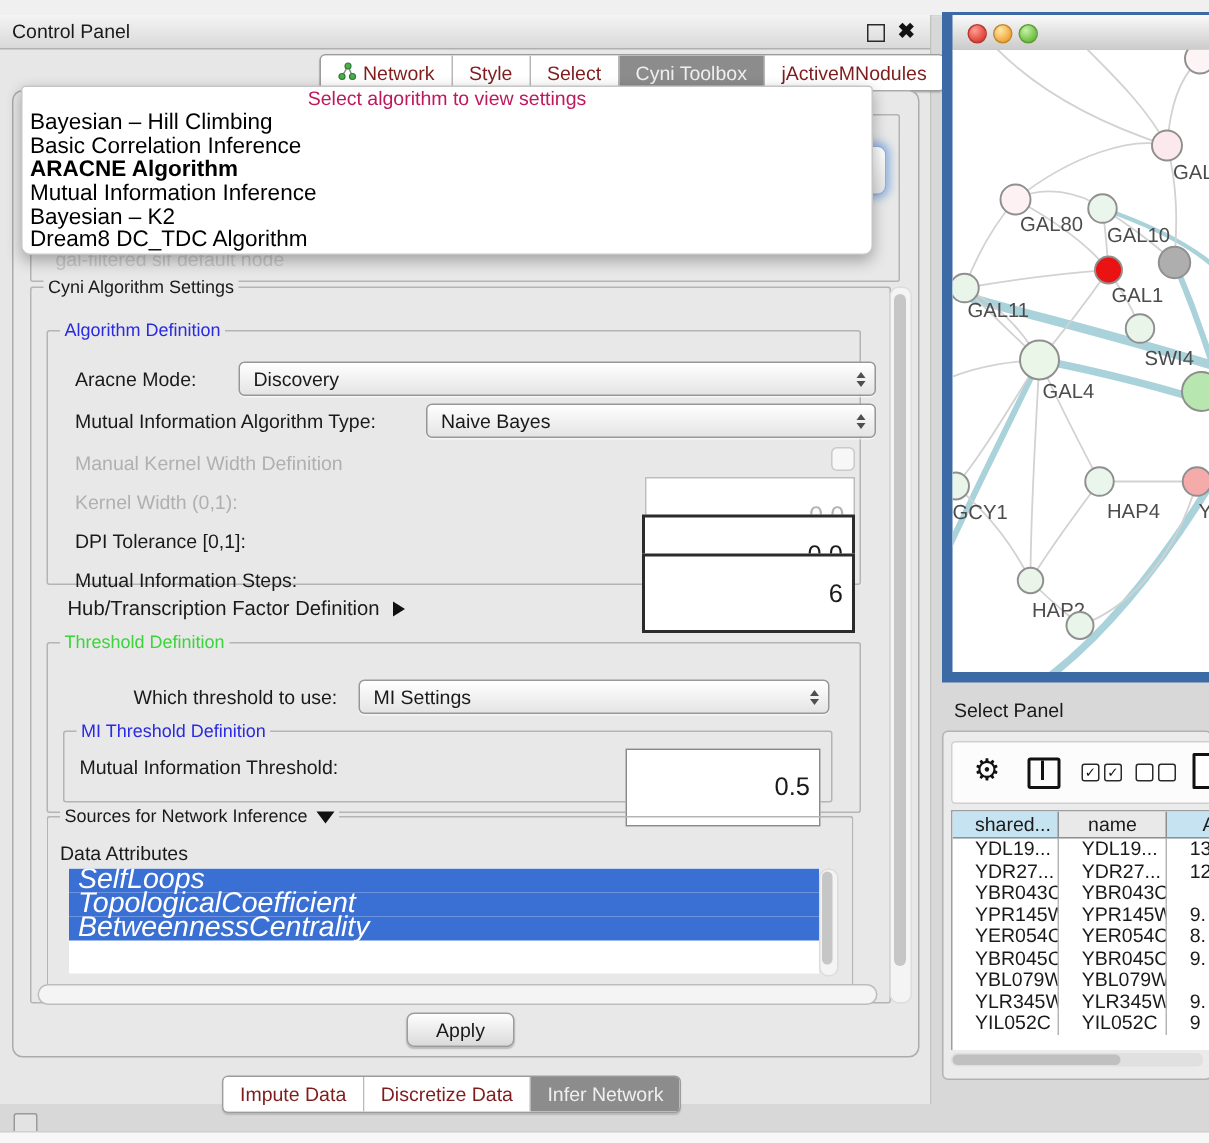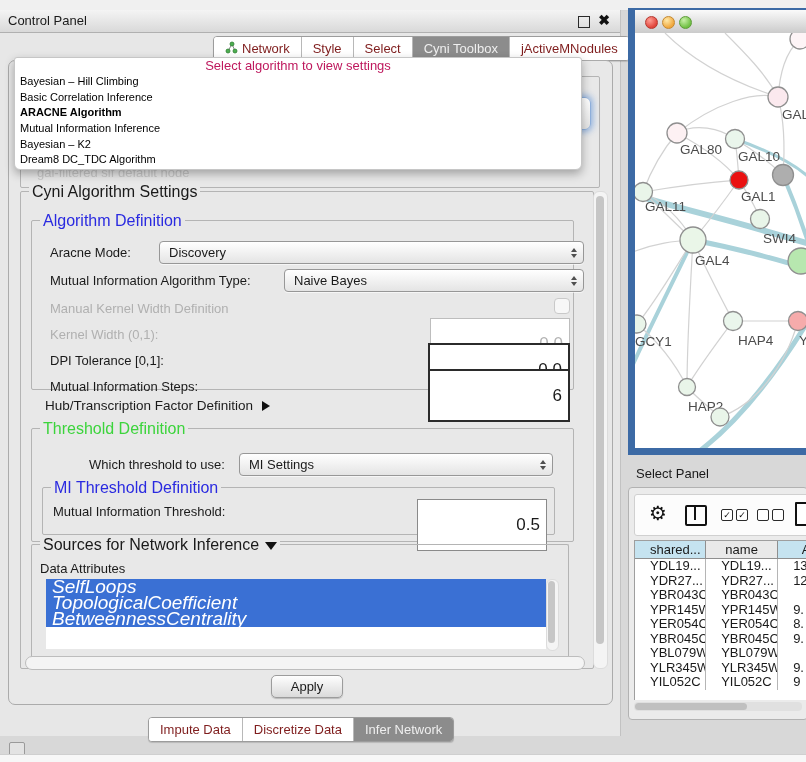--- a/index.html
+++ b/index.html
@@ -18,21 +18,21 @@
   .segs{display:inline-flex;border:1px solid #9c9c9c;border-radius:4px;overflow:hidden;background:#fff;box-shadow:0 1px 1px rgba(0,0,0,.15);}
   .seg{display:flex;align-items:center;gap:4px;padding:3px 11px;background:#fff;border-right:1px solid #b8b8b8;font-size:13px;color:#7f1d1d;white-space:nowrap;}
   .seg:last-child{border-right:none;}
   .seg.sel{background:#8c8c8c;color:#efefef;}
   .cp-tabs{left:213px;top:26px;height:23px;}
   .bottom-tabs{left:148px;top:707px;height:23px;}
   
   .cp-body{left:8px;top:50px;width:603px;height:643px;background:#e8e8e8;border:1px solid #ababab;border-radius:7px;}
   
   .gbox{position:absolute;border:1px solid #b4b4b4;border-radius:2px;}
-  .gtitle{position:absolute;top:-8px;left:8px;background:#e8e8e8;padding:0 3px;font-size:16px;line-height:15px;white-space:nowrap;}
+  .gtitle{position:absolute;top:-8px;left:8px;background:#e8e8e8;padding:0 3px;font-size:12px;line-height:15px;white-space:nowrap;}
   .blue{color:#2a2ae0;} .green{color:#3cd43c;}
   
   .combo{position:absolute;display:flex;align-items:center;justify-content:space-between;height:21px;
          border:1px solid #979797;border-radius:4px;background:linear-gradient(#ffffff,#e4e4e4);
          padding:0 6px 0 9px;font-size:13px;box-shadow:0 1px 0 rgba(255,255,255,.6);}
   .arrows{display:flex;flex-direction:column;align-items:center;gap:2px;}
   .arr-up{width:0;height:0;border-left:3.5px solid transparent;border-right:3.5px solid transparent;border-bottom:4.5px solid #4f4f4f;}
   .arr-dn{width:0;height:0;border-left:3.5px solid transparent;border-right:3.5px solid transparent;border-top:4.5px solid #4f4f4f;}
   .lbl{position:absolute;font-weight:normal;font-size:13px;white-space:nowrap;}
   .lbl.dis{color:#b0b0b0;}
@@ -49,21 +49,21 @@
   .vthumb{position:absolute;background:#c6c6c6;border-radius:5px;}
   .hbar{position:absolute;background:#f4f4f4;border:1px solid #bdbdbd;border-radius:7px;}
   
   .aqua-btn{position:absolute;display:flex;align-items:center;justify-content:center;
             border:1px solid #9c9c9c;border-radius:5px;background:linear-gradient(#fefefe,#dadada);
             font-size:13px;box-shadow:0 1px 1px rgba(0,0,0,.2);}
   
   .algo-popup{left:14px;top:57px;width:566px;height:111px;background:#fff;border:1px solid #c6c6c6;
               border-radius:3px 3px 6px 6px;box-shadow:0 4px 10px rgba(0,0,0,.3);z-index:50;}
   .popup-prompt{height:16px;line-height:16px;text-align:center;color:#be185d;font-size:13px;}
-  .popup-item{height:15.7px;line-height:15.7px;padding-left:5px;font-size:11px;color:#000;white-space:nowrap;}
+  .popup-item{height:15.7px;line-height:15.7px;padding-left:5px;font-size:15px;color:#000;white-space:nowrap;}
   .popup-item.hl{font-weight:bold;}
   
   .inf-combo{position:absolute;border:1px solid #8fb0dc;border-radius:6px;background:linear-gradient(#fff,#e4e4e4);
              box-shadow:0 0 6px 2px rgba(100,150,220,.65);}
   .ghost-text{position:absolute;color:#c8c8c8;font-size:13px;white-space:nowrap;}
   
   .net-window{left:628px;top:8px;width:178px;height:447px;background:#3c6aa5;}
   .nw-titlebar{position:absolute;left:7px;top:2px;right:0;height:23px;background:linear-gradient(#fafafa,#cbcbcb);border-bottom:1px solid #8f8f8f;}
   .tl{position:absolute;top:6px;width:11px;height:11px;border-radius:50%;}
   .tl.red{background:radial-gradient(circle at 35% 30%,#ff9e94,#e0443a 70%);border:1px solid #b5382f;}

